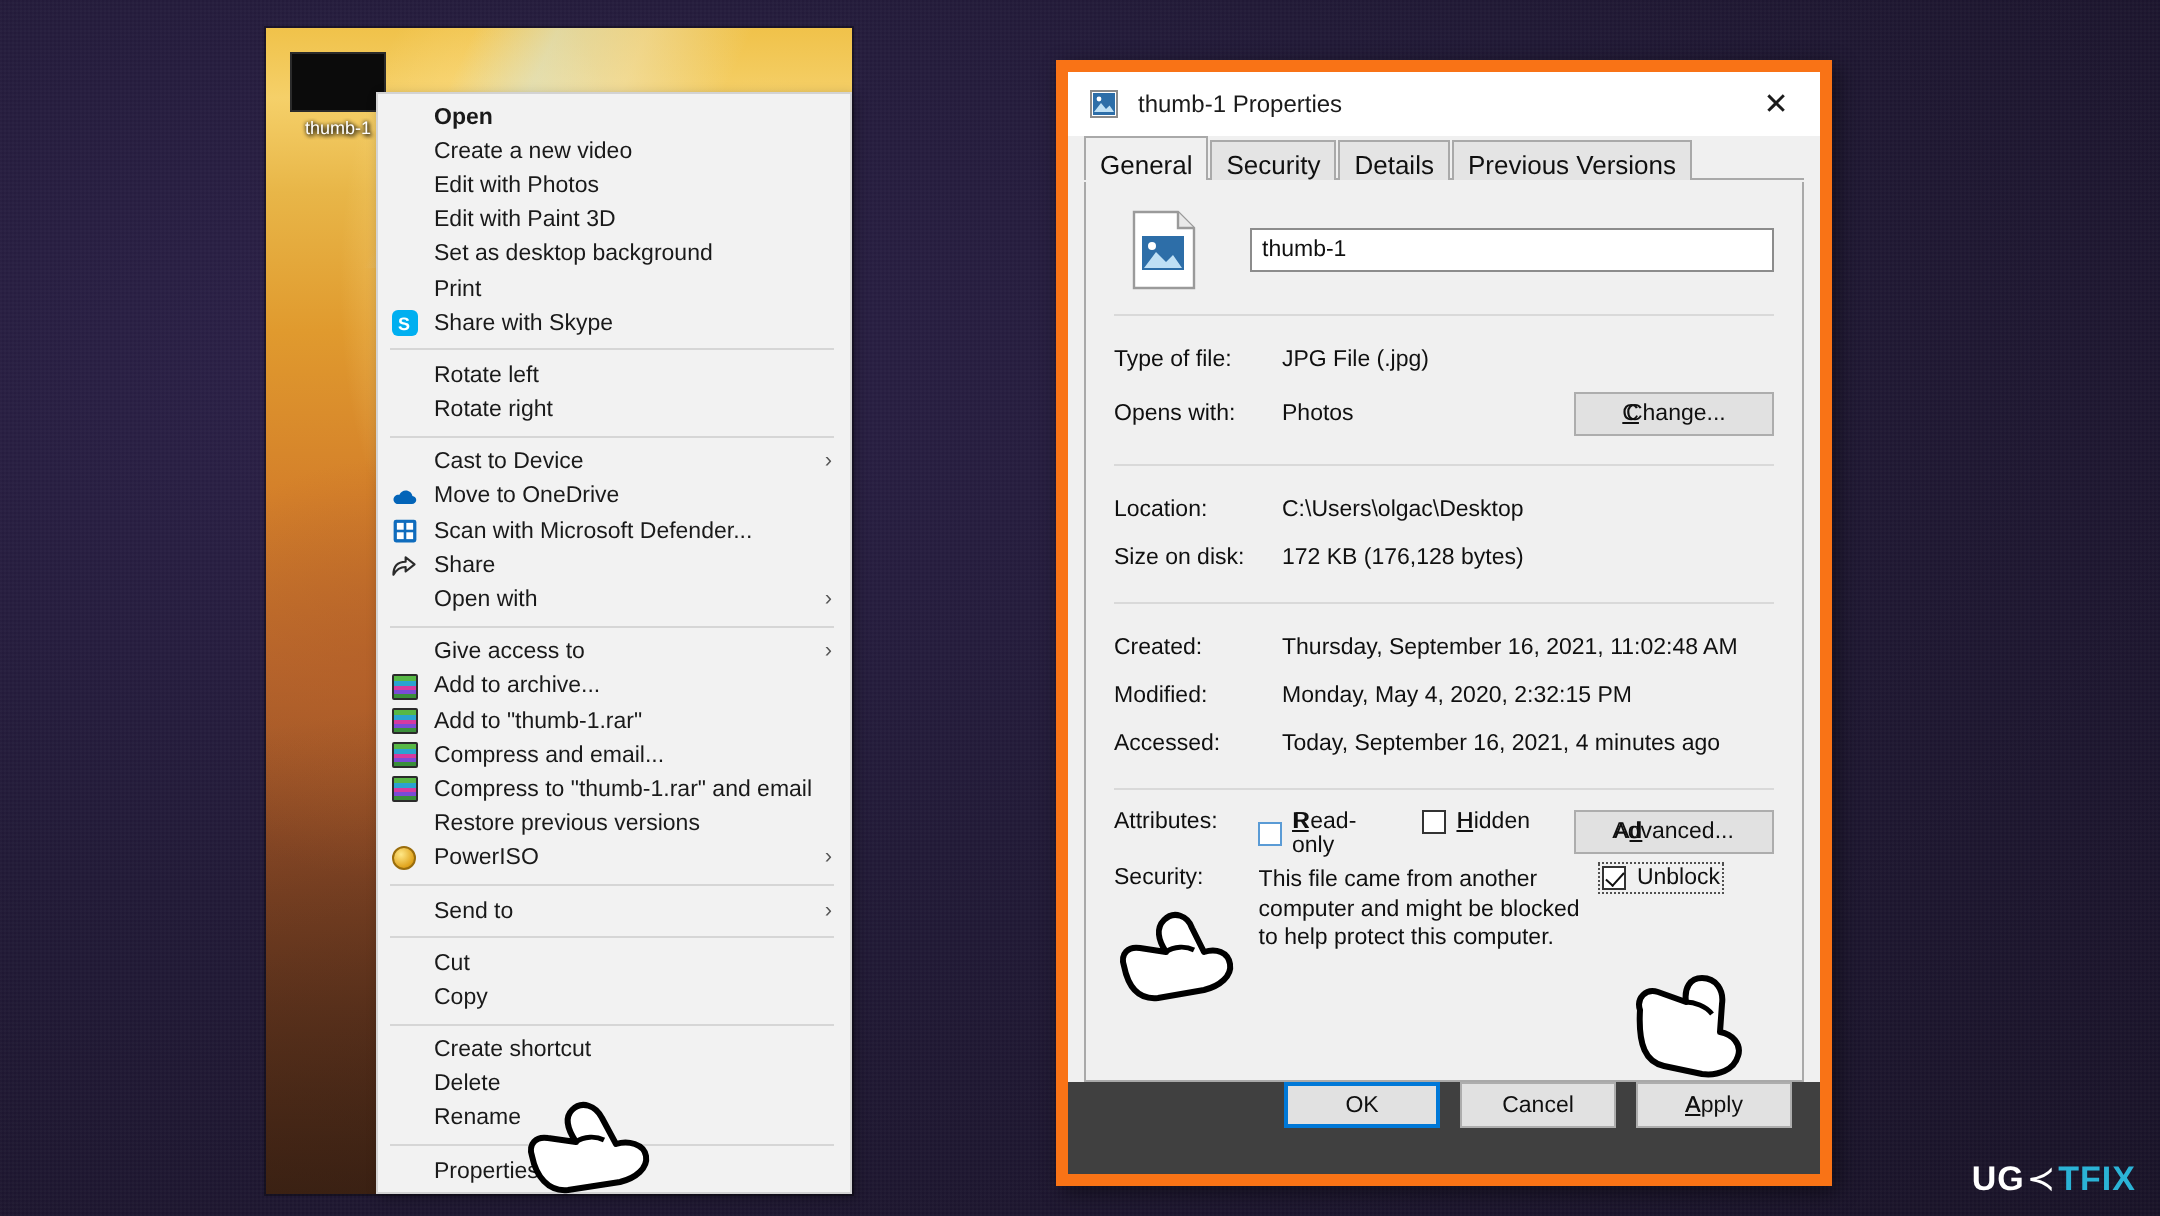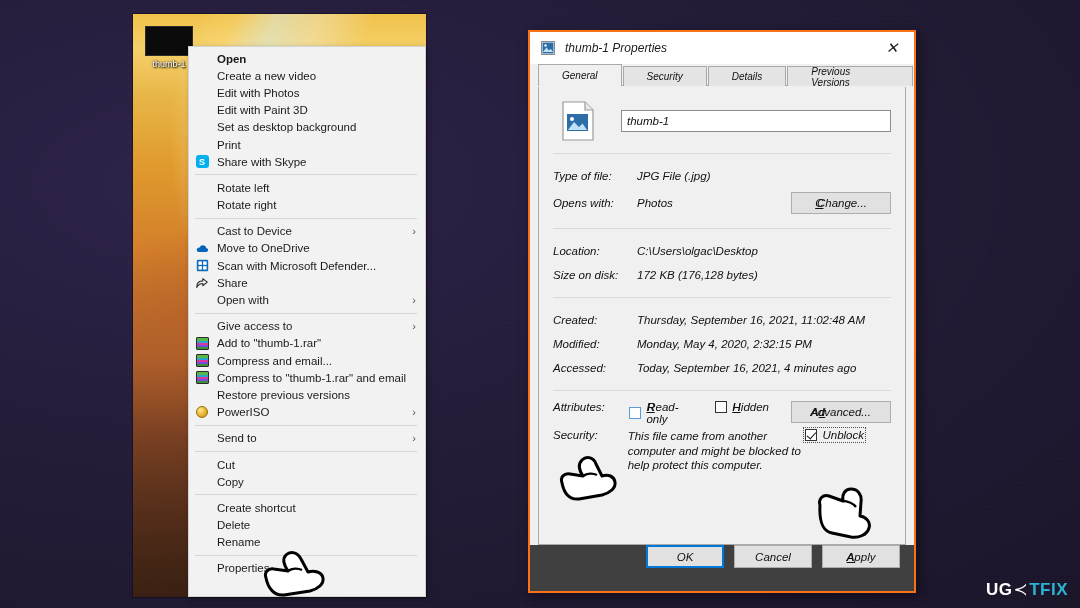--- a/index.html
+++ b/index.html
@@ -128,26 +128,25 @@
     width: 12px; height: 12px; border-radius: 50%;
     background: radial-gradient(circle at 35% 32%, #ffe887, #e0a31c 70%, #b07c10 100%);
     border: 1px solid #9a6d0c;
   }
 
   
   #properties-dialog {
     position: absolute;
     left: 528px; top: 30px; width: 388px; height: 563px;
     background: #f0f0f0;
-    border: 2px solid #f97316;
+    border: 6px solid #f97316;
     box-shadow: 3px 3px 10px rgba(0,0,0,.45);
     z-index: 7;
     font-size: 11.5px;
     color: #101010;
-    font-style: italic;
   }
   .dlg-titlebar {
     height: 32px; display: flex; align-items: center;
     background: #ffffff;
     padding-left: 10px;
   }
   .dlg-titlebar .t-icon {
     width: 16px; height: 16px; margin-right: 9px;
     display: flex; align-items: center; justify-content: center;
   }
@@ -166,23 +165,23 @@
     display: flex; align-items: flex-end;
     height: 22px; padding-left: 8px;
     background: #f0f0f0;
     position: relative;
   }
   .tabstrip::after {
     content: ""; position: absolute; left: 8px; right: 8px; bottom: 0;
     height: 1px; background: #a9a9a9;
   }
   .tab {
-    height: 20px; padding: 0 23px;
-    display: flex; align-items: center;
-    font-size: 10px; color: #101010;
+    height: 20px; padding: 0 7px;
+    display: flex; align-items: flex-end;
+    font-size: 13px; color: #101010;
     border: 1px solid #a9a9a9; border-bottom: none;
     background: #e4e4e4;
     margin-right: 1px;
     position: relative; z-index: 1;
     cursor: default;
   }
   .tab.active {
     background: #f0f0f0; height: 22px;
     z-index: 2;
   }
@@ -377,20 +376,26 @@
       <span>Share</span>
     </div>
     <div class="ctx-item">
       <span>Open with</span>
       <span class="ctx-arrow">›</span>
     </div>
     <div class="ctx-sep"></div>
     <div class="ctx-item">
       <span>Give access to</span>
       <span class="ctx-arrow">›</span>
+    </div>
+    <div class="ctx-item">
+      <span class="ctx-icon">
+        <span class="ic-rar"></span>
+      </span>
+      <span>Add to archive...</span>
     </div>
     <div class="ctx-item">
       <span class="ctx-icon">
         <span class="ic-rar"></span>
       </span>
       <span>Add to "thumb-1.rar"</span>
     </div>
     <div class="ctx-item">
       <span class="ctx-icon">
         <span class="ic-rar"></span>

